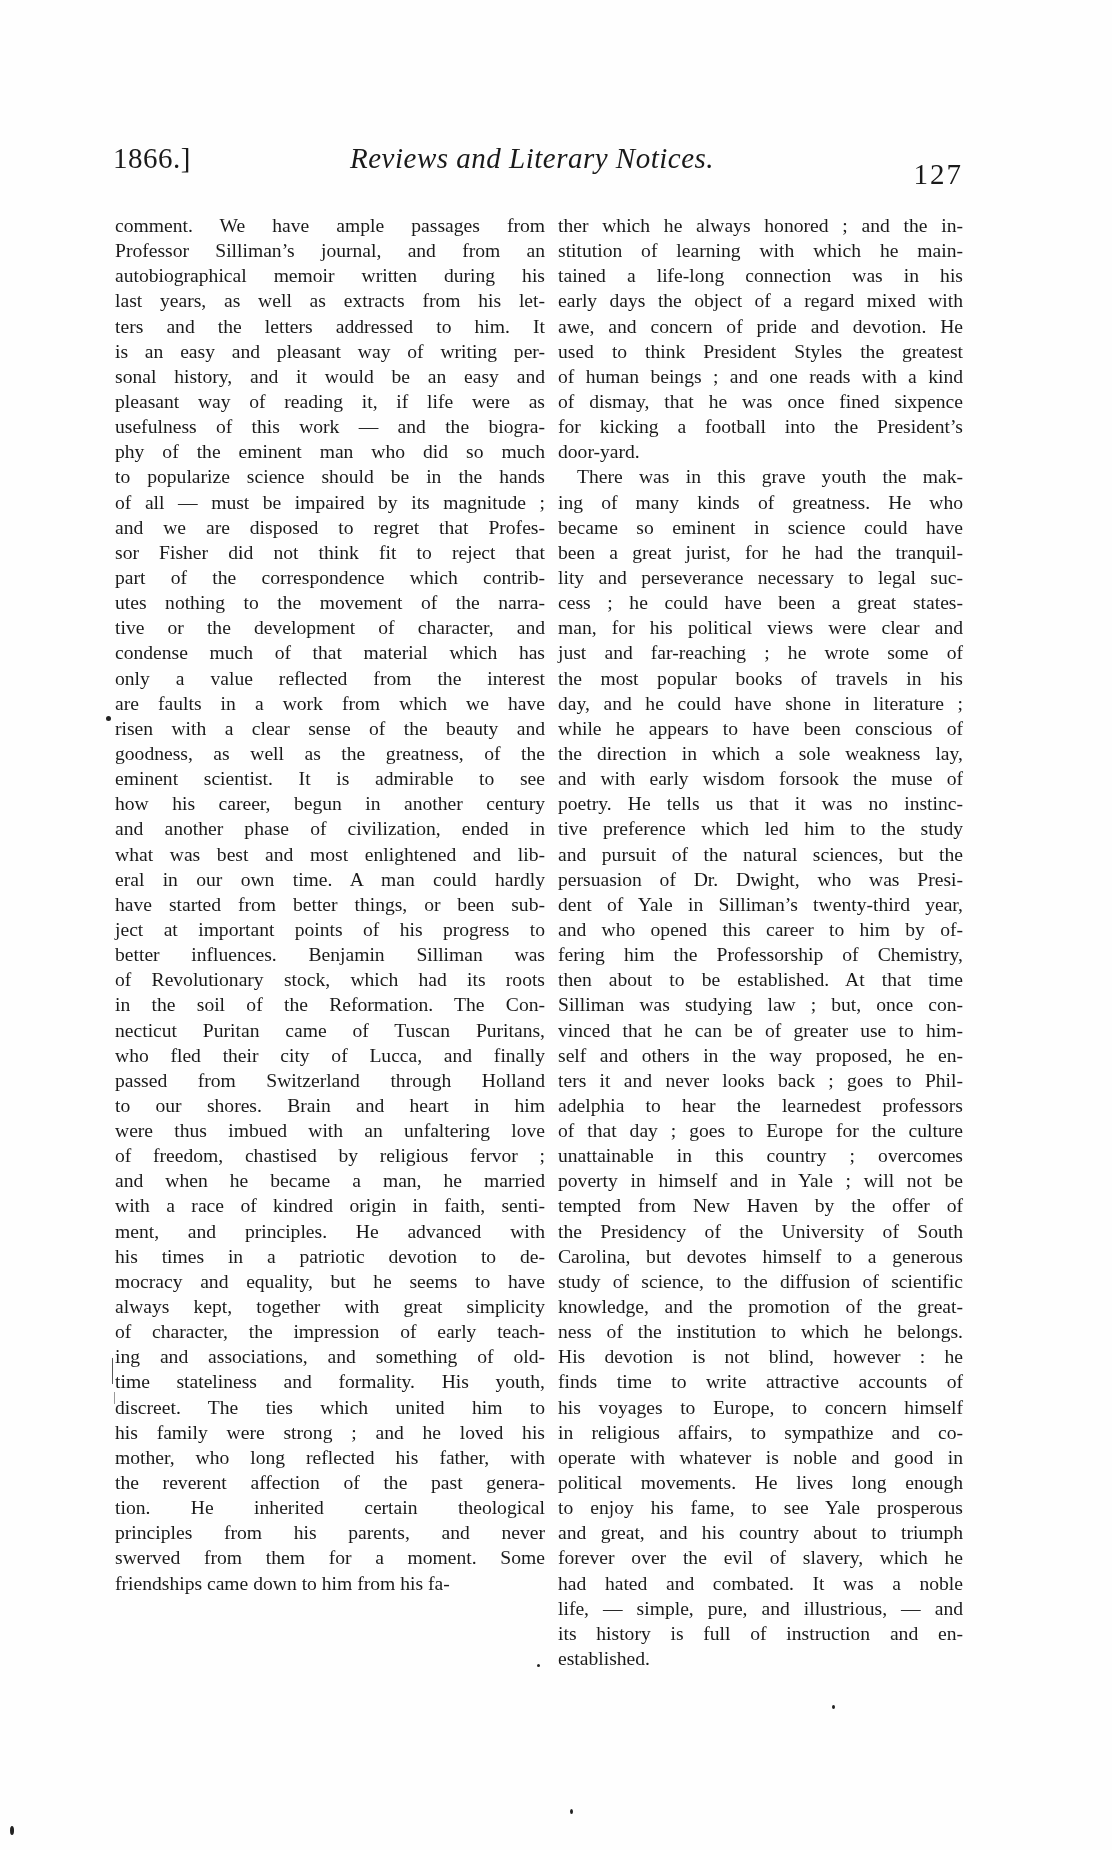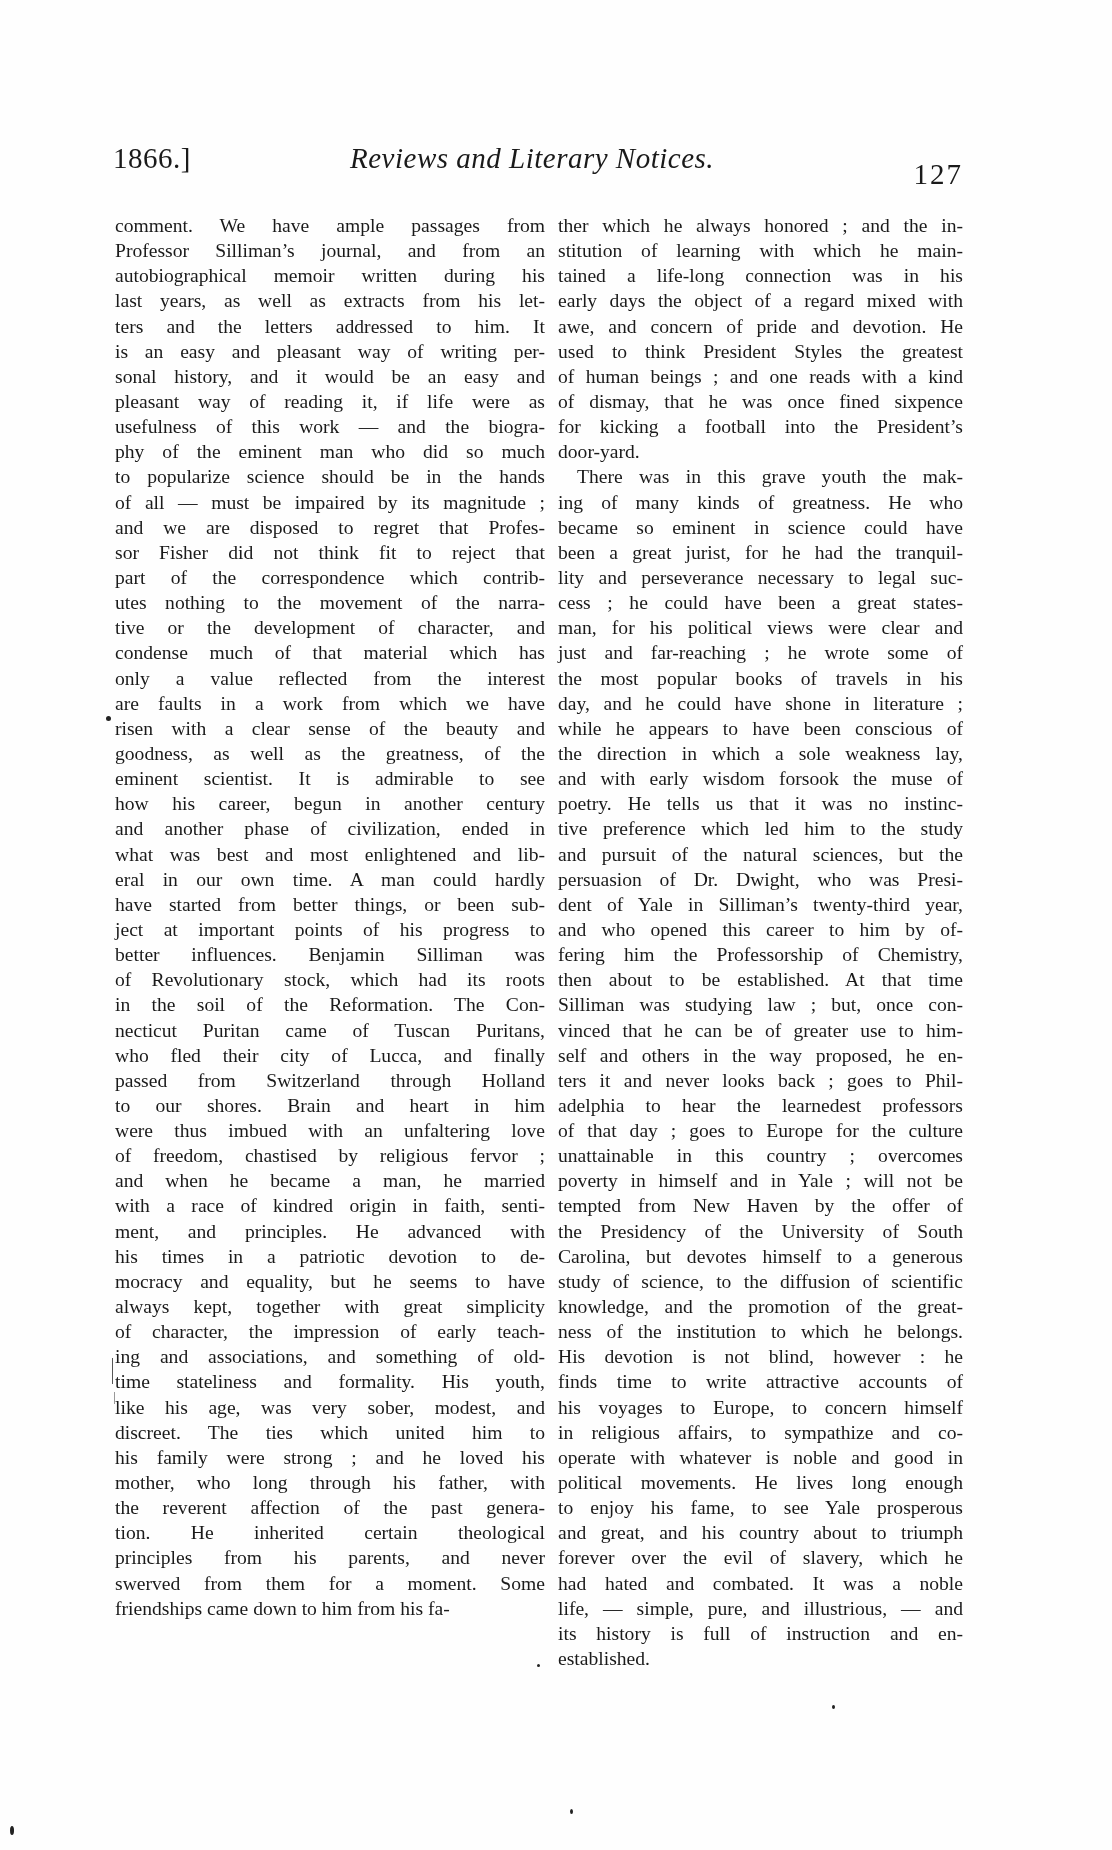--- a/index.html
+++ b/index.html
@@ -70,24 +70,23 @@
       <span class="line">of freedom, chastised by religious fervor ;</span>
       <span class="line">and when he became a man, he married</span>
       <span class="line">with a race of kindred origin in faith, senti-</span>
       <span class="line">ment, and principles.  He advanced with</span>
       <span class="line">his times in a patriotic devotion to de-</span>
       <span class="line">mocracy and equality, but he seems to have</span>
       <span class="line">always kept, together with great simplicity</span>
       <span class="line">of character, the impression of early teach-</span>
       <span class="line">ing and associations, and something of old-</span>
       <span class="line">time stateliness and formality.  His youth,</span>
-      <span class="line">like his age, was very sober, modest, and</span>
       <span class="line">discreet.  The ties which united him to</span>
       <span class="line">his family were strong ; and he loved his</span>
-      <span class="line">mother, who long through his father, with</span>
+      <span class="line">mother, who long reflected his father, with</span>
       <span class="line">the reverent affection of the past genera-</span>
       <span class="line">tion.   He inherited certain theological</span>
       <span class="line">principles from his parents, and never</span>
       <span class="line">swerved from them for a moment.  Some</span>
       <span class="line last">friendships came down to him from his fa-</span>
     </div>
   <div class="col col-right" id="col-right">
       <span class="line">ther which he always honored ; and the in-</span>
       <span class="line">stitution of learning with which he main-</span>
       <span class="line">tained a life-long connection was in his</span>

